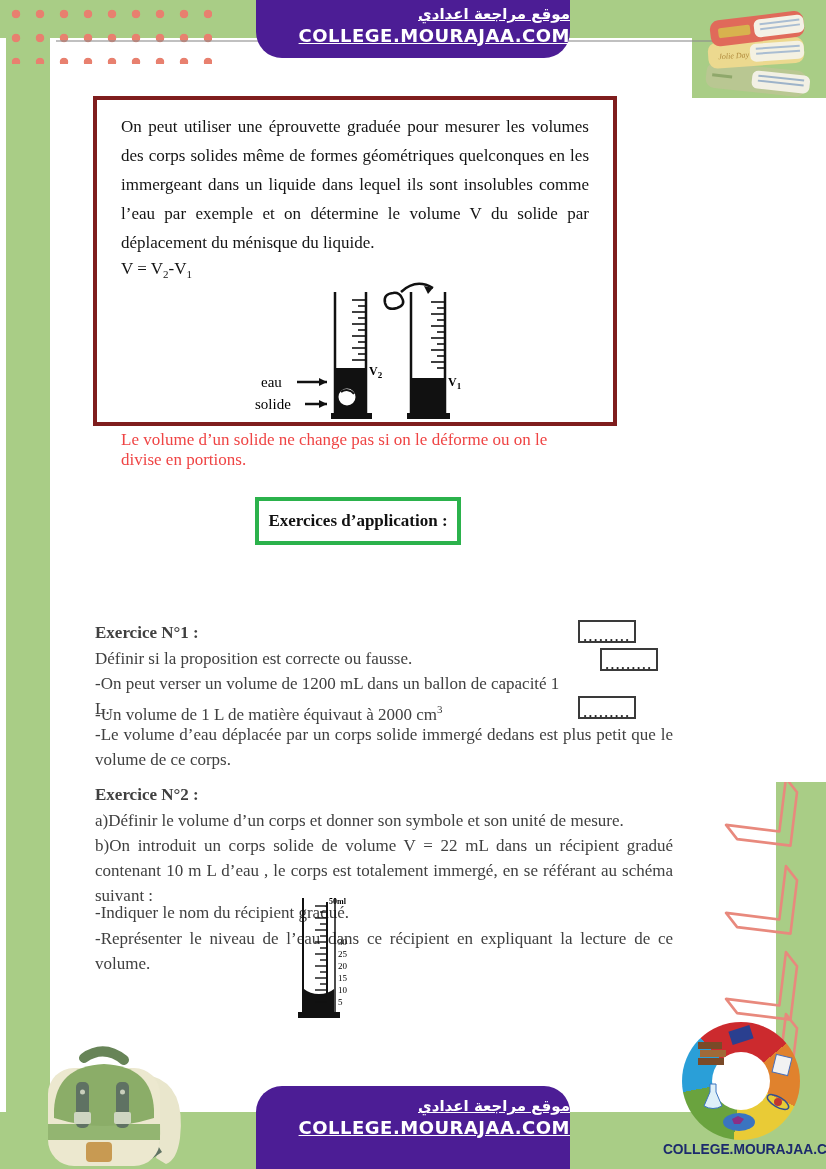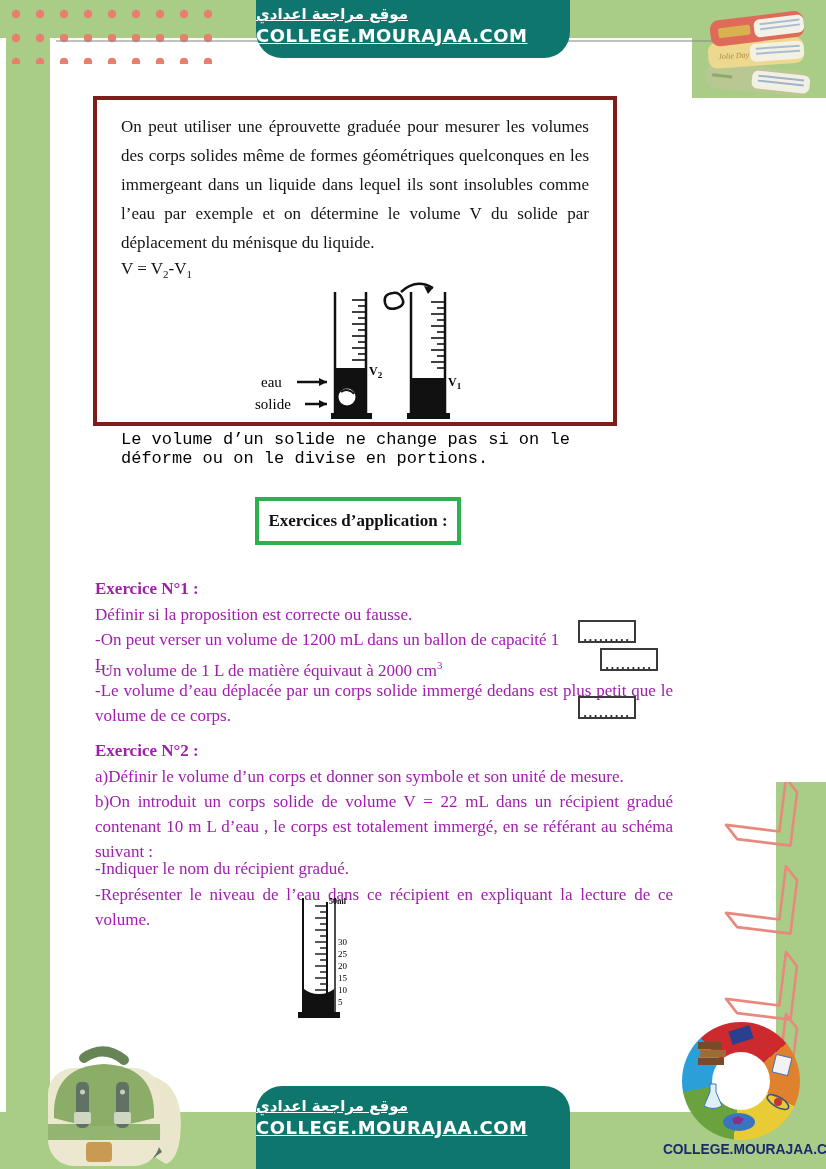--- a/index.html
+++ b/index.html
@@ -11,39 +11,39 @@
   .top-bar{left:0;top:0;width:826px;height:38px;}
   .left-strip{left:6px;top:38px;width:44px;height:1131px;}
   .tr-block{left:692px;top:0;width:134px;height:98px;}
   .right-strip{left:776px;top:782px;width:50px;height:387px;}
   .bottom-bar{left:0;top:1112px;width:826px;height:57px;}
   .dots{left:0;top:0;width:212px;height:64px;
         background-image:radial-gradient(circle,#e8806f 4px,rgba(0,0,0,0) 4.6px);
         background-size:24px 24px;background-position:4px 2px;}
   .page-shadow{left:56px;top:40px;width:718px;height:2px;background:#8d8d8d;opacity:.55;}
   
-  .banner{width:314px;background:#0f766e;text-align:left;color:#fff;
+  .banner{width:314px;background:#4c1d95;text-align:right;color:#fff;
           font-family:"DejaVu Sans",sans-serif;font-weight:bold;}
   .banner-top{left:256px;top:0;height:58px;border-radius:0 0 26px 26px;padding-top:4px;box-sizing:border-box;}
   .banner-bottom{left:256px;top:1086px;height:83px;border-radius:26px 26px 0 0;padding-top:10px;box-sizing:border-box;}
   .banner .l1{font-size:15px;text-decoration:underline;line-height:20px;}
   .banner .l2{font-size:18px;text-decoration:underline;line-height:24px;letter-spacing:.5px;}
   
   .content-box{left:93px;top:96px;width:524px;height:330px;border:4px solid #7f1d1d;
                box-sizing:border-box;padding:12px 24px 0 24px;}
   .para{font-size:17px;line-height:29px;text-align:justify;color:#141414;margin:0;}
   .formula{font-size:17px;color:#141414;margin:2px 0 0 0;}
   sub,sup{font-size:11px;}
   .fig1wrap{margin-left:132px;height:142px;}
-  .note{font-size:17px;color:#000000;margin:8px 0 0 0;font-family:Liberation Mono, monospace;}
+  .note{font-size:17px;color:#ef4444;margin:8px 0 0 0;}
   
   .ex-head{left:255px;top:497px;width:206px;height:48px;border:4px solid #2bb24c;
            box-sizing:border-box;text-align:center;line-height:40px;
            font-weight:bold;font-size:17px;color:#111;}
-  .tline{left:95px;width:580px;font-size:17px;color:#a21caf;line-height:25px;}
+  .tline{left:95px;width:580px;font-size:17px;color:#404040;line-height:25px;margin-top:44px;}
   .bold{font-weight:bold;}
   .just{text-align:justify;}
   .ansbox{width:58px;height:23px;border:2px solid #3a3a3a;box-sizing:border-box;
           font-size:13px;font-weight:bold;letter-spacing:2px;color:#222;
           line-height:30px;text-align:center;overflow:hidden;}
   
   .logo-text{left:656px;top:1140px;width:172px;text-align:center;
              font-family:"Liberation Sans",sans-serif;font-weight:bold;font-size:15px;
              color:#1c2a6d;transform:scaleX(.92);}
   .donut{left:682px;top:1022px;width:118px;height:118px;border-radius:50%;

